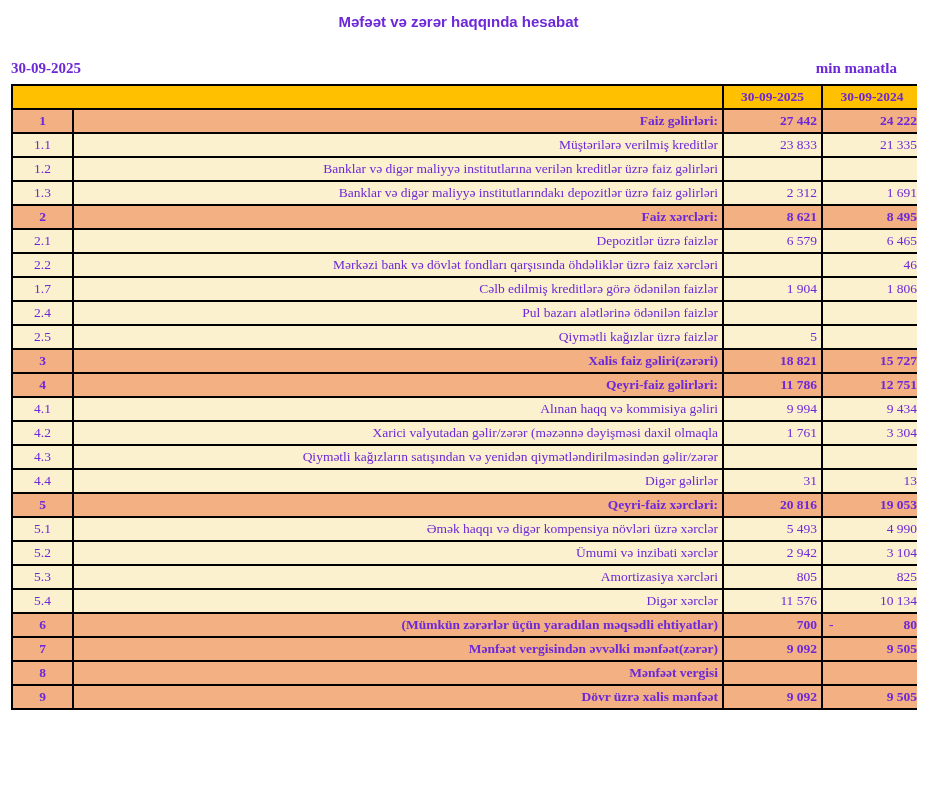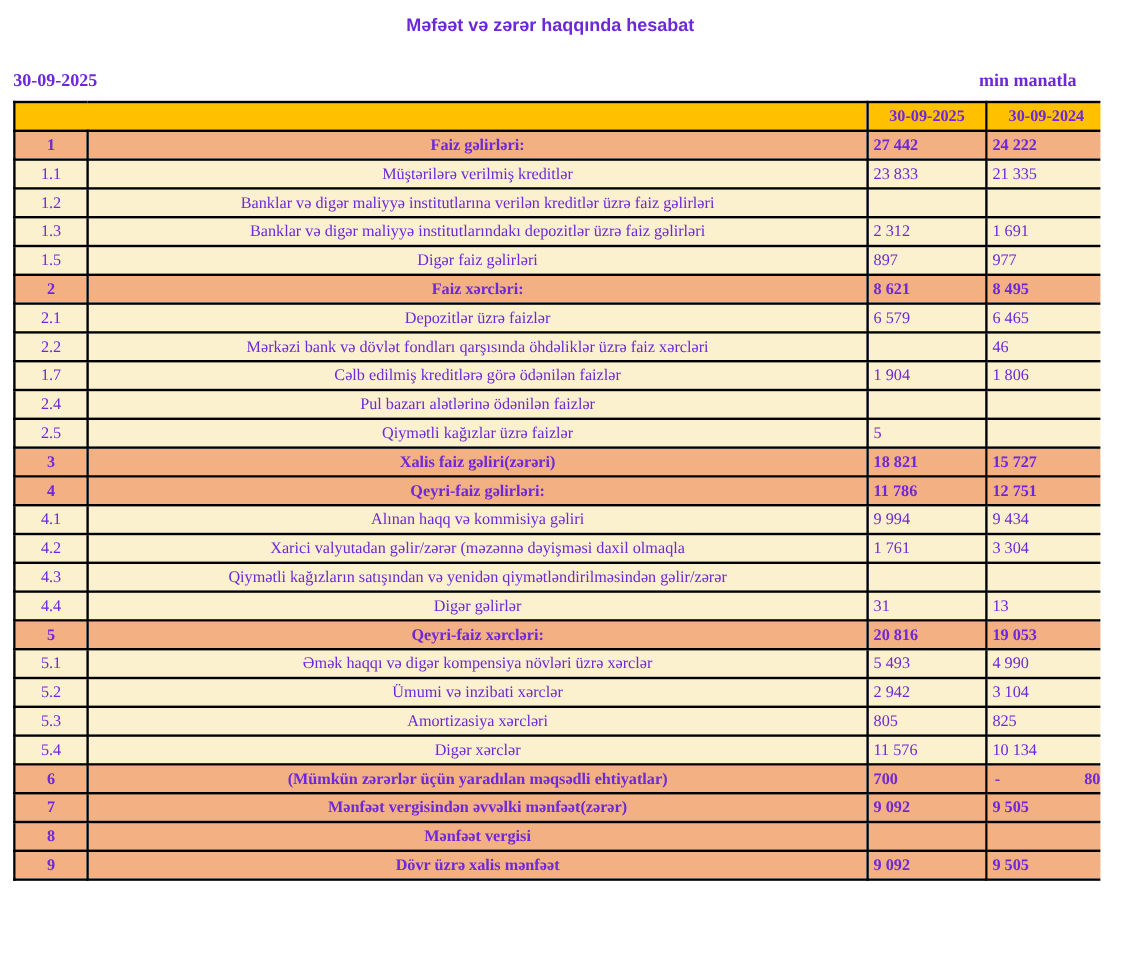--- a/index.html
+++ b/index.html
@@ -59,22 +59,22 @@
   col.c-v2    { width: 100px; }
   .head td {
     background: #FFC000;
     font-weight: bold;
     text-align: center;
     height: 24px;
   }
   tr.section td { background: #F2B083; font-weight: bold; }
   tr.item td    { background: #FCF1CE; font-weight: normal; }
   td.no   { text-align: center; }
-  td.label{ text-align: center; margin-top: 46px; }
-  td.val  { padding-right: 8px; }
+  td.label{ text-align: right; margin-top: 46px; }
+  td.val  { text-align: right; padding-right: 8px; }
   td.val .cellflex {
     display: flex;
     justify-content: space-between;
     align-items: center;
   }
   td.val .neg-sign { padding-left: 2px; }
 </style>
 </head>
 <body>
 
@@ -118,26 +118,20 @@
       <td class="label">Banklar və digər maliyyə institutlarına verilən kreditlər üzrə faiz gəlirləri</td>
       <td class="val"></td>
       <td class="val"></td>
     </tr>
         <tr class="item">
       <td class="no">1.3</td>
       <td class="label">Banklar və digər maliyyə institutlarındakı depozitlər üzrə faiz gəlirləri</td>
       <td class="val">2 312</td>
       <td class="val">1 691</td>
     </tr>
-        <tr class="item">
-      <td class="no">1.5</td>
-      <td class="label">Digər faiz gəlirləri</td>
-      <td class="val">897</td>
-      <td class="val">977</td>
-    </tr>
         <tr class="section">
       <td class="no">2</td>
       <td class="label">Faiz xərcləri:</td>
       <td class="val">8 621</td>
       <td class="val">8 495</td>
     </tr>
         <tr class="item">
       <td class="no">2.1</td>
       <td class="label">Depozitlər üzrə faizlər</td>
       <td class="val">6 579</td>

